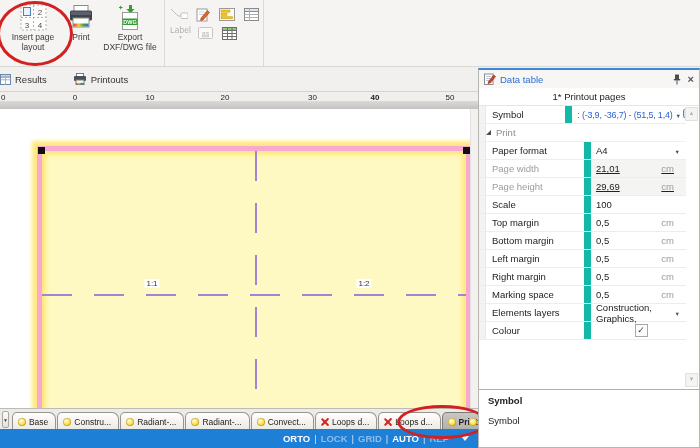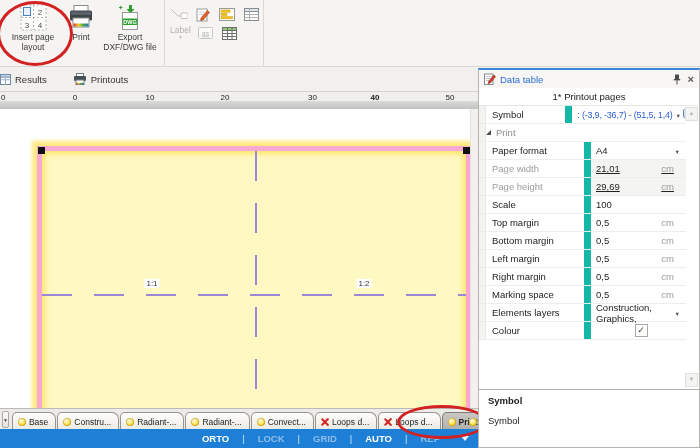--- a/index.html
+++ b/index.html
@@ -64,21 +64,21 @@
        box-shadow:inset 0 0 0 1px rgba(160,120,10,.45);}
   .ticon.cross{width:8px;height:8px;position:relative;}
   .ticon.cross::before,.ticon.cross::after{content:'';position:absolute;left:3px;top:-1px;width:2.4px;height:10px;
        background:#d42525;border-radius:1px;}
   .ticon.cross::before{transform:rotate(45deg);} .ticon.cross::after{transform:rotate(-45deg);}
   .tabbar-end{position:absolute;right:3px;bottom:4px;}
   
   .status{position:absolute;left:0;top:429px;width:478px;height:19px;background:#1e7fd7;
           display:flex;align-items:center;justify-content:flex-end;padding-right:26px;
           font-size:9.5px;font-weight:bold;box-sizing:border-box;}
-  .st-item{margin:0 12px;} .st-item.on{color:#fff;} .st-item.off{color:#8fbde9;}
+  .st-item{margin:0 3px;} .st-item.on{color:#fff;} .st-item.off{color:#8fbde9;}
   .st-sep{color:#cfe4f8;margin:0 1px;font-weight:normal;}
   .st-arrow{position:absolute;right:9px;top:7px;width:0;height:0;
             border-left:4px solid transparent;border-right:4px solid transparent;border-top:5px solid #eaf3fc;}
   
   .panel{position:absolute;left:478px;top:68px;width:222px;height:380px;background:#fff;z-index:5;
          border:1px solid #b7b5b1;border-top:2px solid #3d85d8;box-sizing:border-box;
          display:flex;flex-direction:column;font-size:9.5px;color:#222;}
   .p-head{height:18px;display:flex;align-items:center;gap:4px;padding:0 5px;background:#f7f6f4;}
   .p-title{color:#2a6fd0;flex:1;}
   .p-pin{margin-right:3px;} .p-close{color:#555;font-size:11px;font-weight:bold;line-height:1;}

